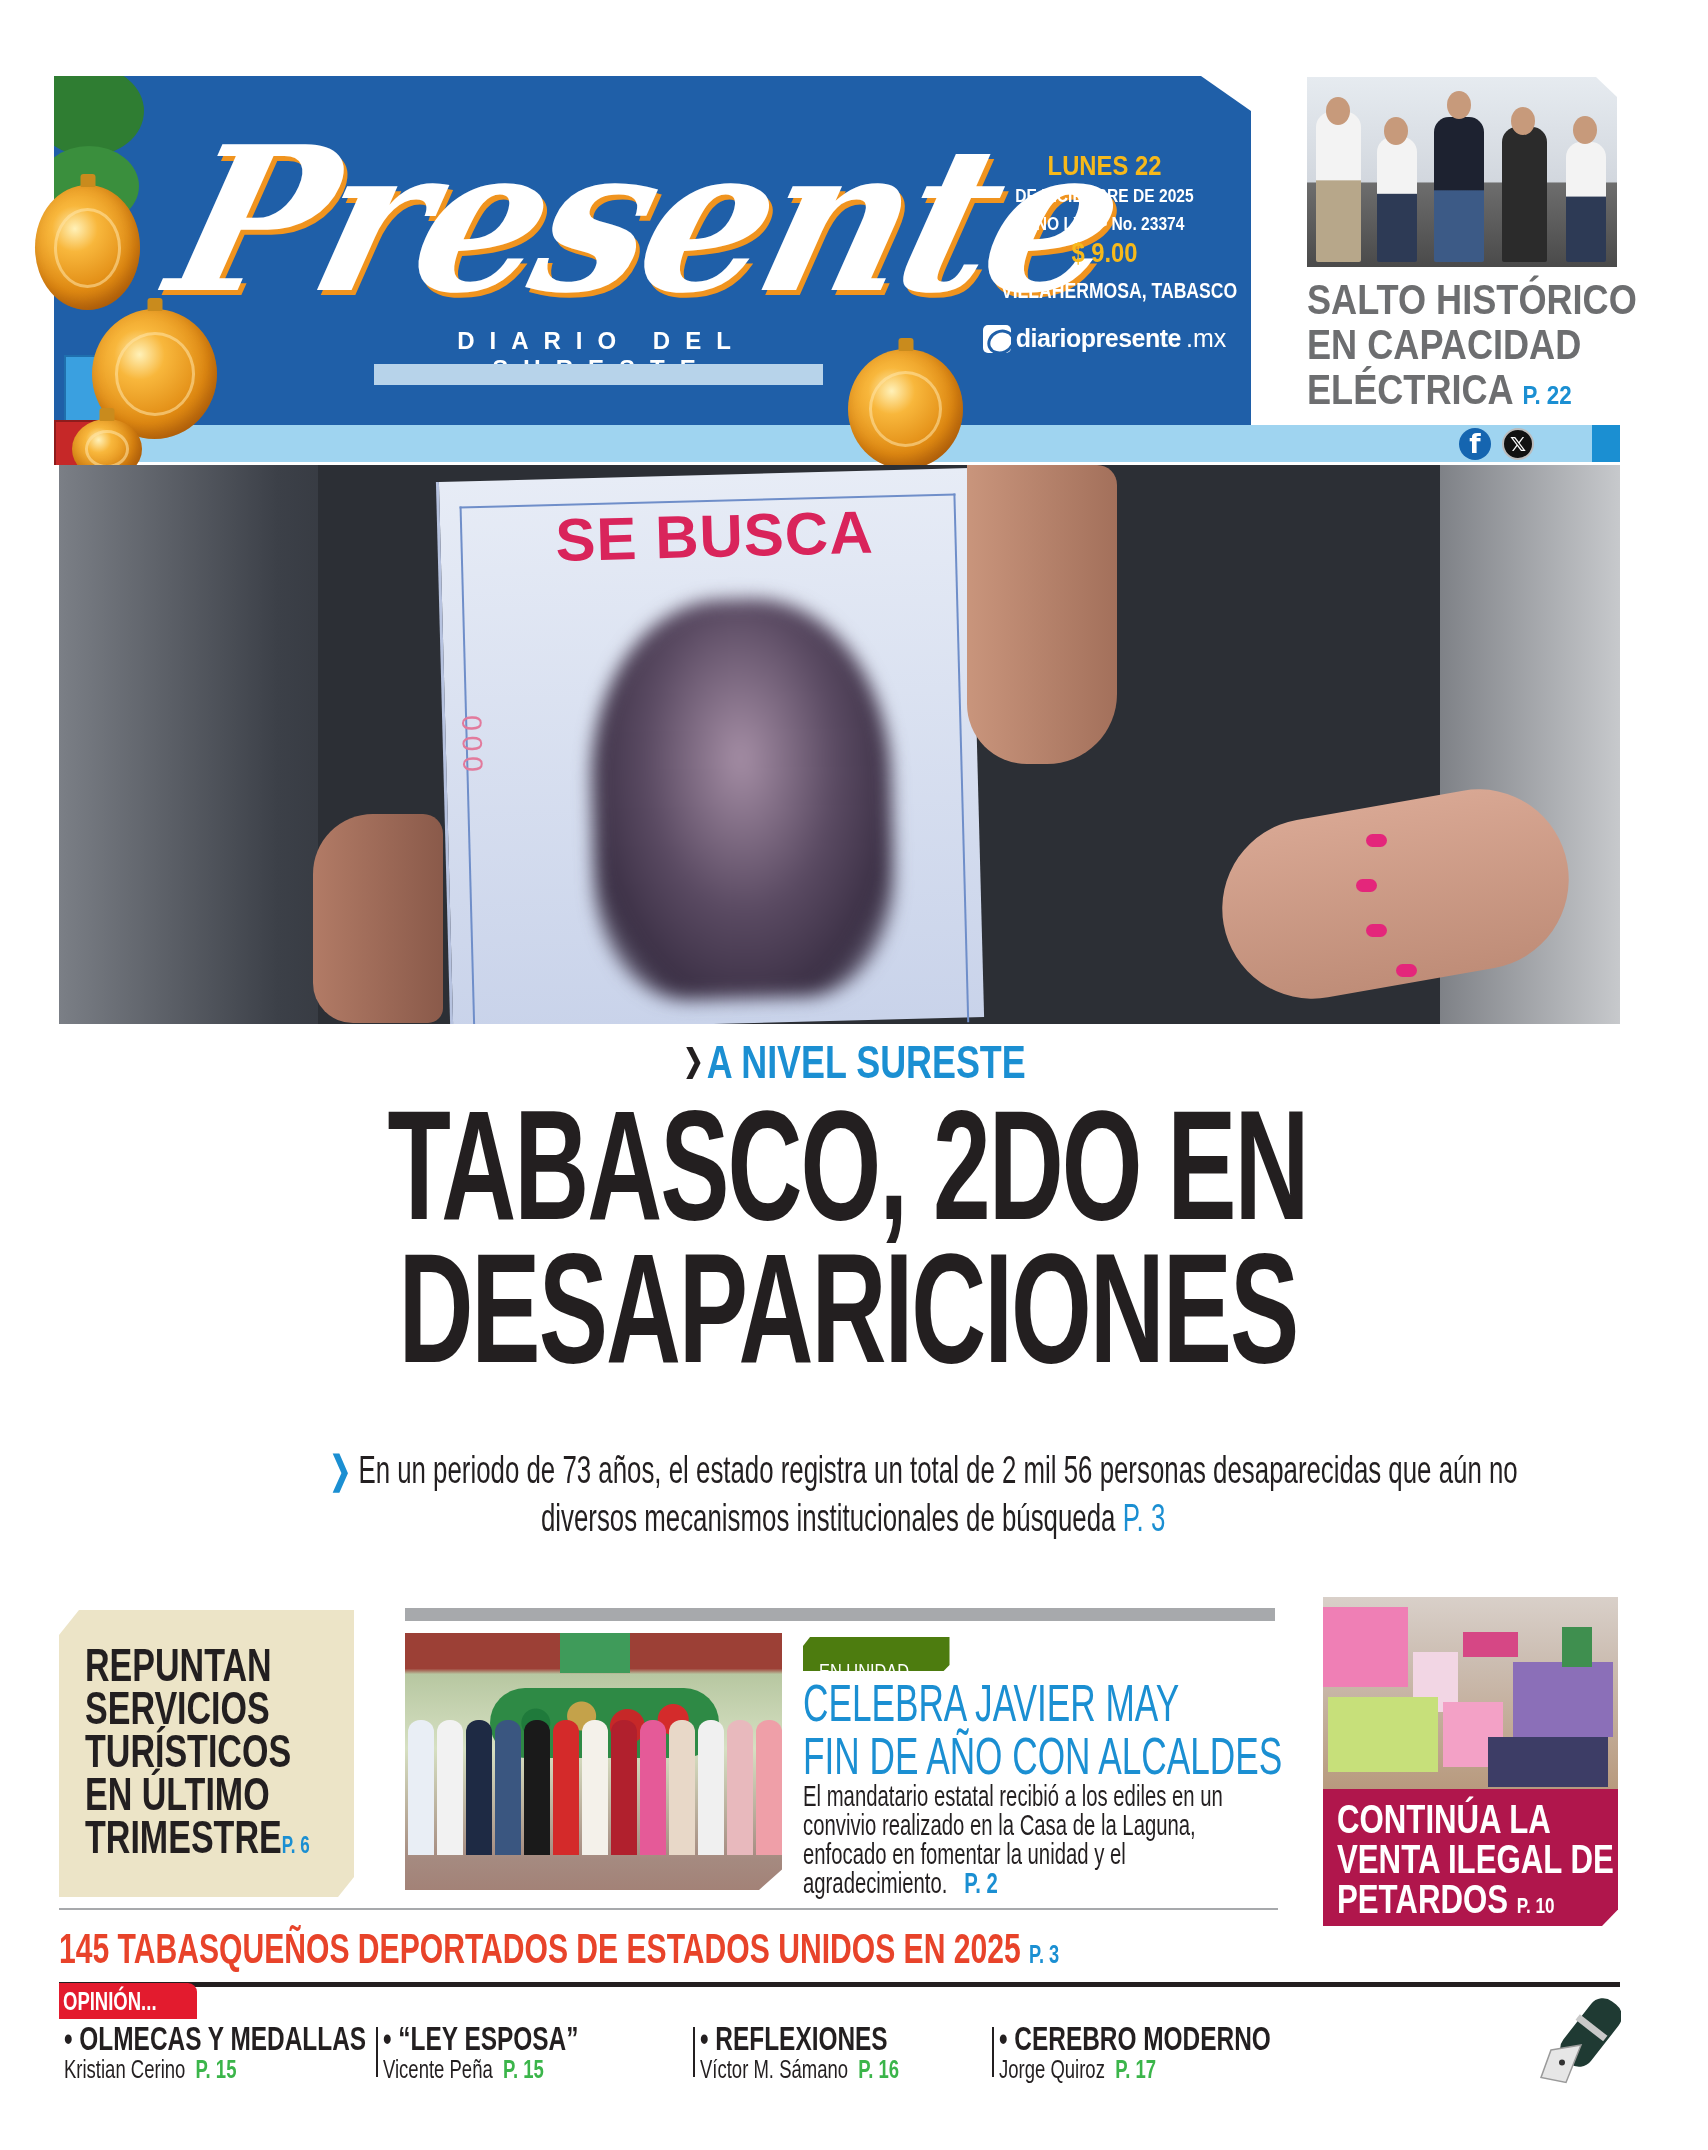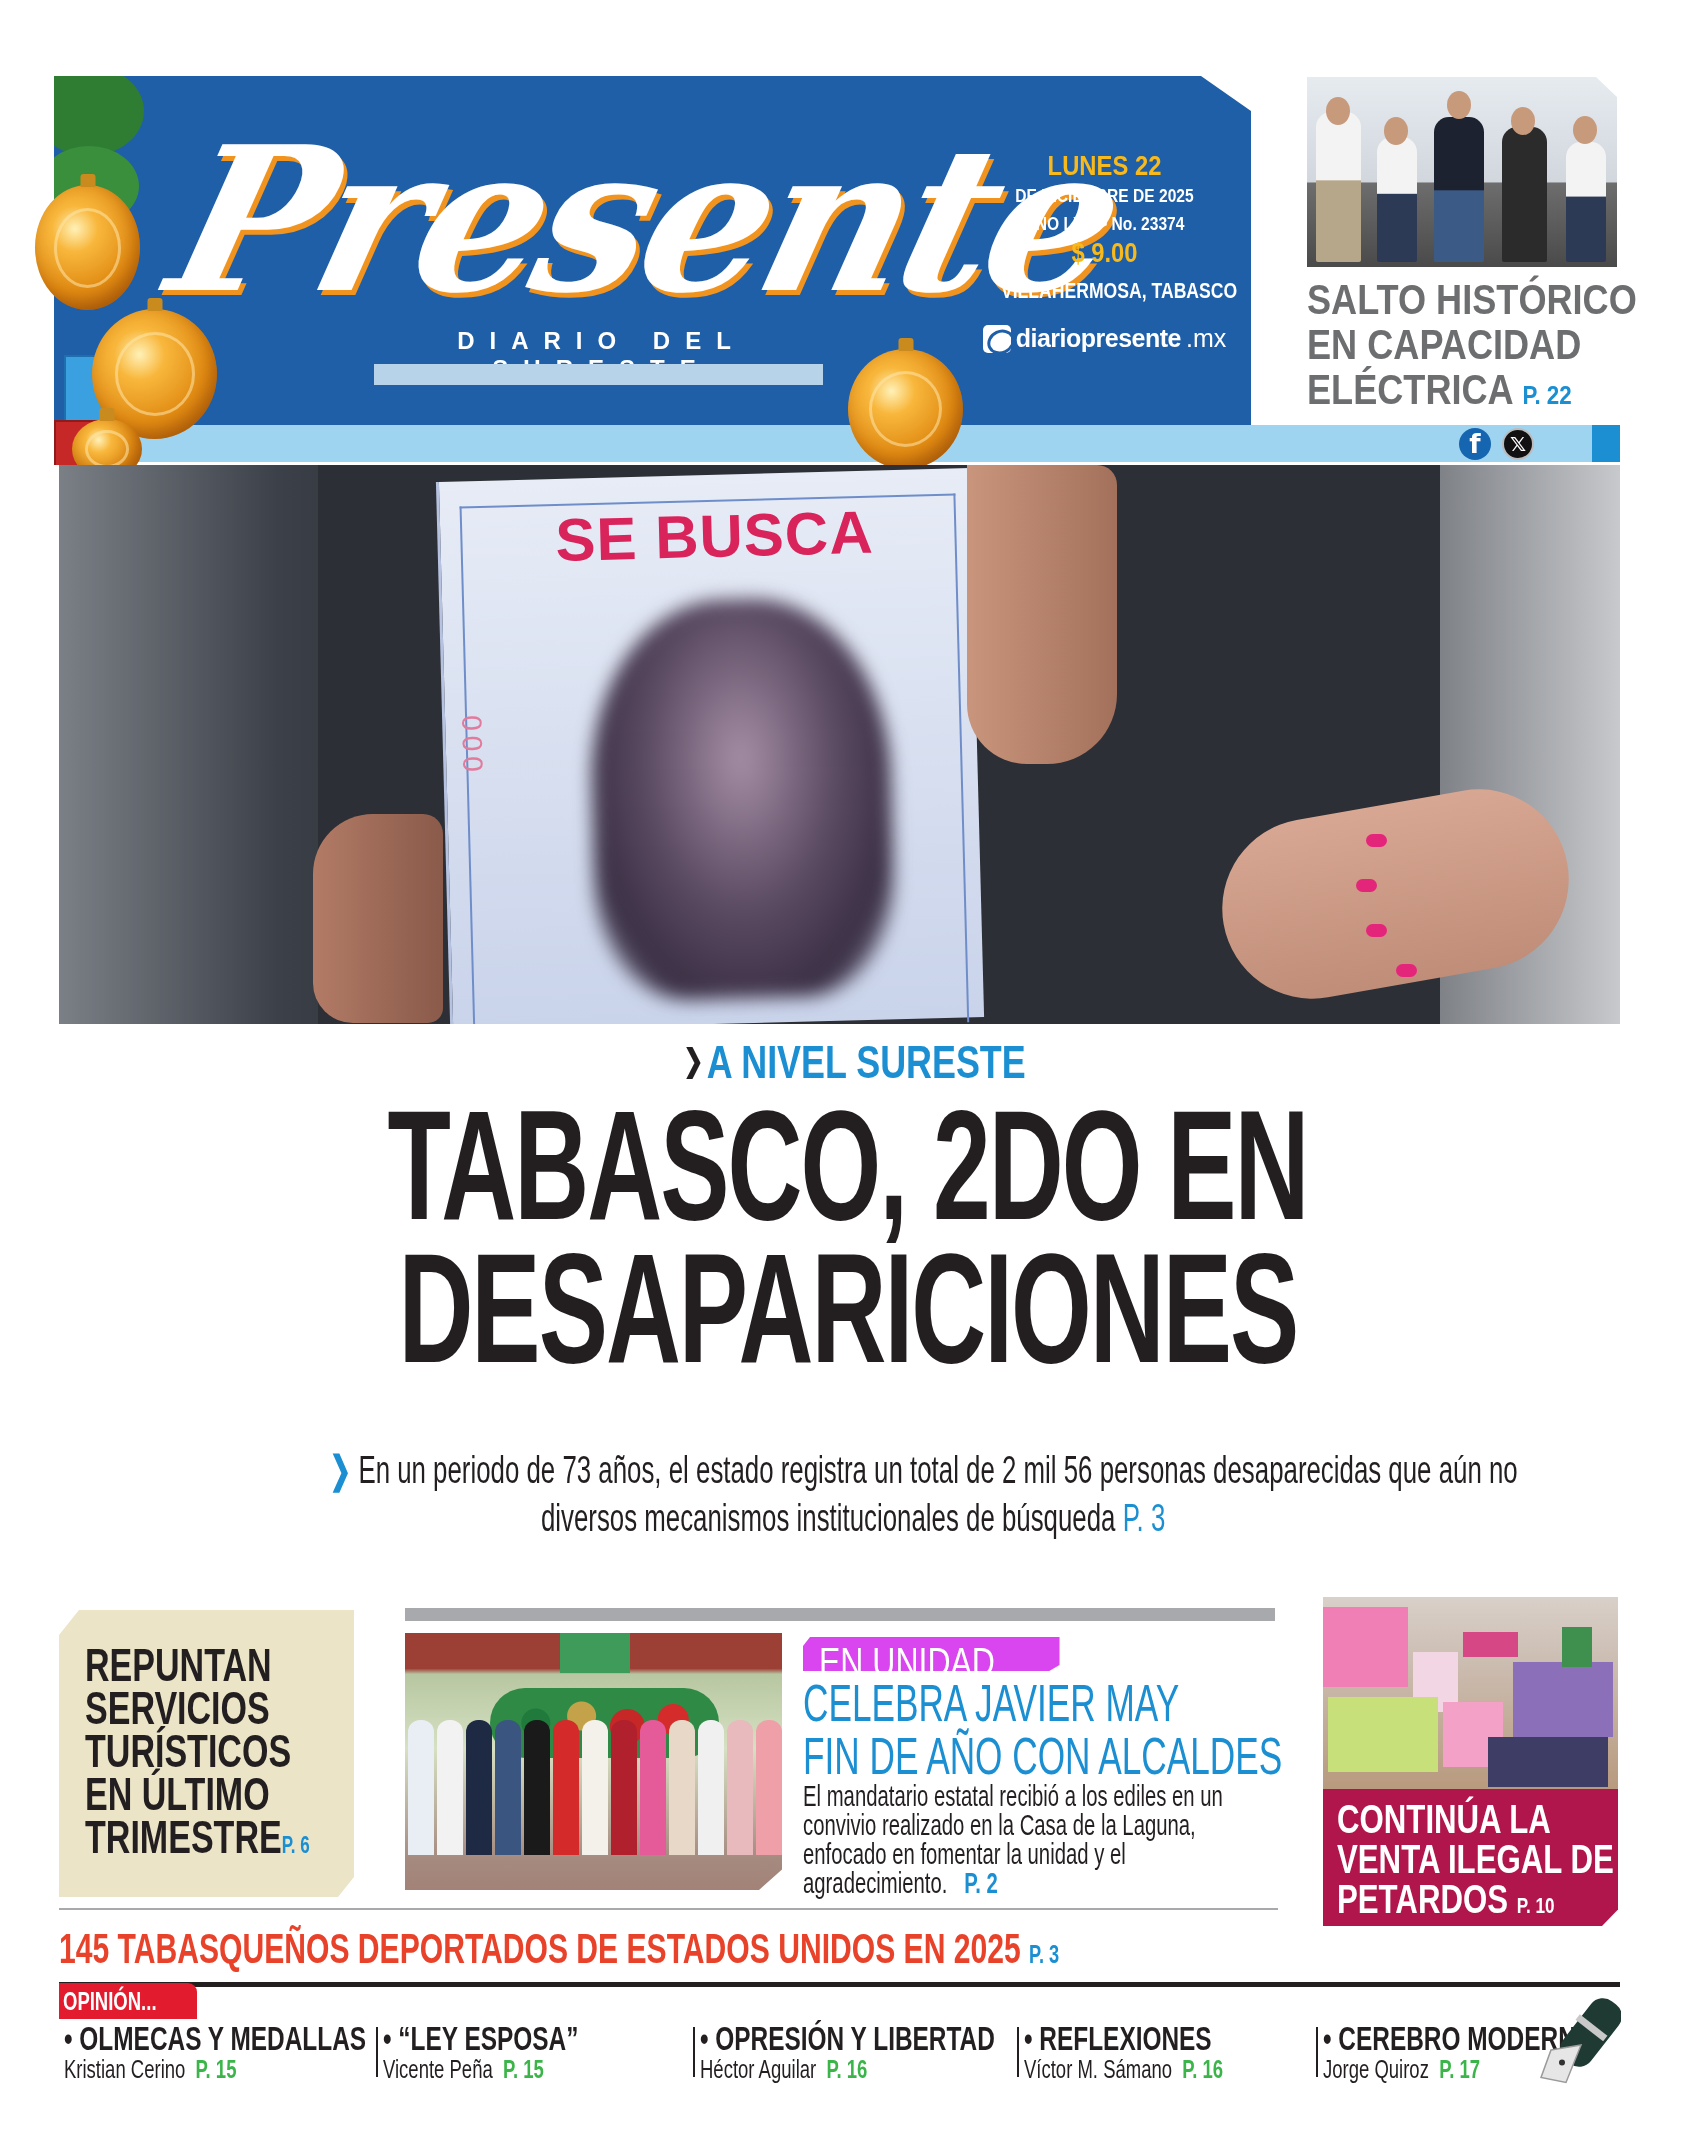--- a/index.html
+++ b/index.html
@@ -183,22 +183,22 @@
   .mid-photo .balloons { position: absolute; left: 85px; top: 55px; width: 229px; height: 70px; border-radius: 35px;
     background: radial-gradient(circle at 20% 50%, #1f7a3b 0 14px, transparent 15px),
                 radial-gradient(circle at 40% 40%, #c4a24a 0 14px, transparent 15px),
                 radial-gradient(circle at 60% 55%, #c62828 0 17px, transparent 18px),
                 radial-gradient(circle at 80% 45%, #d42b2b 0 15px, transparent 16px),
                 #2e8a45; }
   .mid-photo .crowd { position: absolute; left: 0; bottom: 35px; width: 100%; height: 135px; display: flex; gap: 3px; padding-left: 3px; }
   .mid-photo .crowd .p { flex: 1; border-radius: 12px 12px 0 0; }
 
   .en-unidad {
-    position: absolute; left: 803px; top: 1637px; height: 34px; padding: 8px 15px 0 16px;
-    background: #d946ef; color: #fff; font-size: 41px; line-height: 35px;
+    position: absolute; left: 803px; top: 1637px; height: 34px; padding: 16px 15px 0 16px;
+    background: #4d7c0f; color: #fff; font-size: 21px; line-height: 35px;
     clip-path: polygon(7px 0, 100% 0, 100% 82%, 96% 100%, 0 100%, 0 9px);
   }
   .en-unidad .inner { display: inline-block; transform: scaleX(.78); transform-origin: left center; }
   .celebra {
     position: absolute; left: 803px; top: 1677px; width: 489px;
     color: #1b8fd2; font-size: 51px; line-height: 53px; white-space: nowrap;
   }
   .celebra .inner { display: block; transform: scaleX(.69); transform-origin: left top; }
   .celebra-body {
     position: absolute; left: 803px; top: 1782px; width: 489px;
@@ -423,24 +423,20 @@
 
 <div class="op-cols">
   <div class="op-col" style="width:319px;">
     <div class="topic"><span class="inner">• OLMECAS Y MEDALLAS</span></div>
     <div class="author"><span class="inner"><span>Kristian Cerino</span>&nbsp;&nbsp;<span class="pg">P. 15</span></span></div>
   </div>
   <div class="op-col" style="width:317px;">
     <div class="topic"><span class="inner">• “LEY ESPOSA”</span></div>
     <div class="author"><span class="inner"><span>Vicente Peña</span>&nbsp;&nbsp;<span class="pg">P. 15</span></span></div>
   </div>
-  <div class="op-col" style="width:324px;">
-    <div class="topic"><span class="inner">• OPRESIÓN Y LIBERTAD</span></div>
-    <div class="author"><span class="inner"><span>Héctor Aguilar</span>&nbsp;&nbsp;<span class="pg">P. 16</span></span></div>
-  </div>
   <div class="op-col" style="width:299px;">
     <div class="topic"><span class="inner">• REFLEXIONES</span></div>
     <div class="author"><span class="inner"><span>Víctor M. Sámano</span>&nbsp;&nbsp;<span class="pg">P. 16</span></span></div>
   </div>
   <div class="op-col" style="width:219px;">
     <div class="topic"><span class="inner">• CEREBRO MODERNO</span></div>
     <div class="author"><span class="inner"><span>Jorge Quiroz</span>&nbsp;&nbsp;<span class="pg">P. 17</span></span></div>
   </div>
 </div>
 

